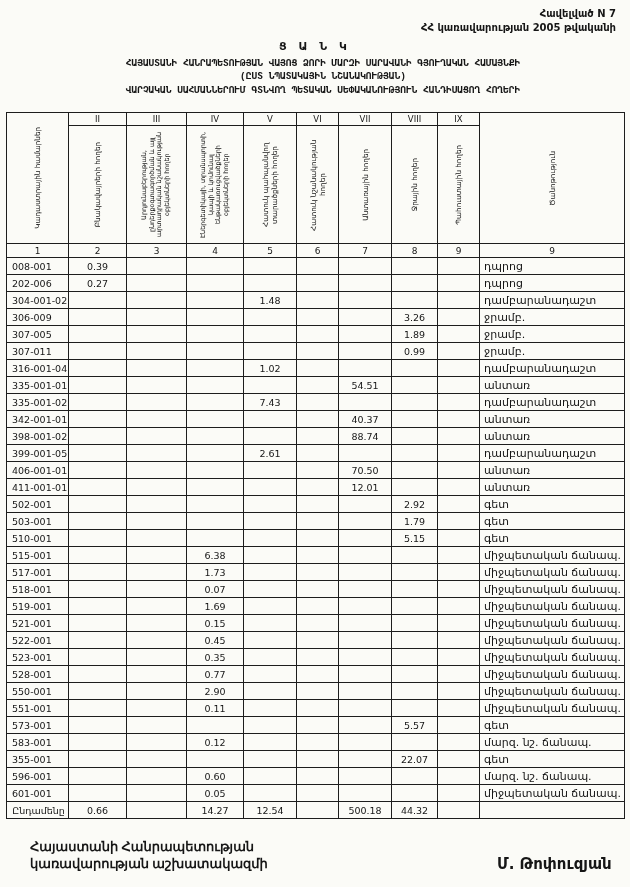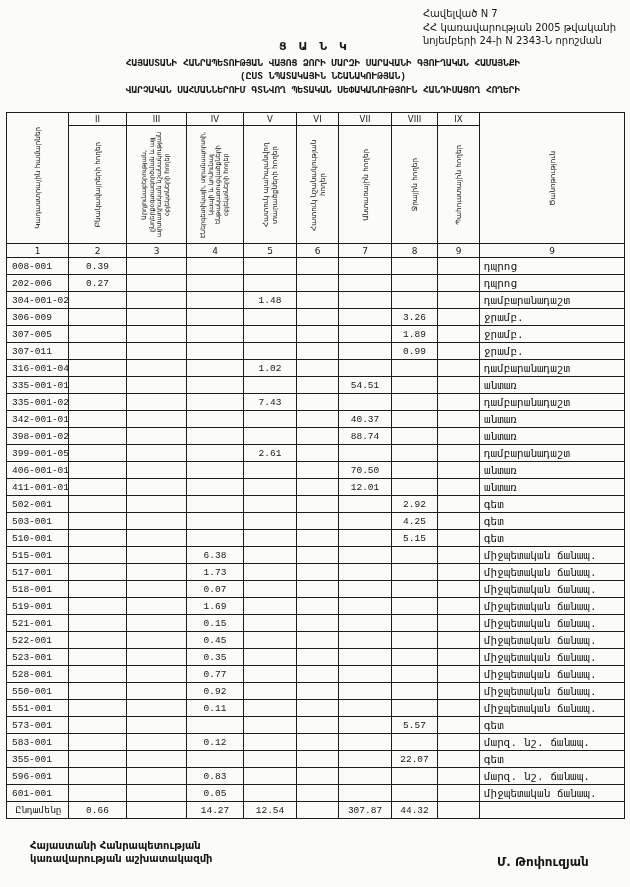--- a/index.html
+++ b/index.html
@@ -3,22 +3,22 @@
 <meta charset="utf-8">
 <style>
   * { margin:0; padding:0; box-sizing:border-box; }
   html,body { width:630px; height:887px; }
   body { background:#d8d8d4; font-family:"DejaVu Sans", sans-serif; }
   .page {
     position:relative; width:630px; height:887px;
     background:#fbfbf7; color:#161616; overflow:hidden;
   }
   .appendix {
-    position:absolute; top:7px; right:14px; text-align:left;
-    font-size:10px; font-weight:normal; line-height:1.35;
+    position:absolute; top:7px; right:14px; text-align:right;
+    font-size:10px; font-weight:bold; line-height:1.35;
   }
   .list-word {
     position:absolute; top:40px; left:0; width:100%; text-align:center;
     font-size:11px; font-weight:bold; letter-spacing:4px;
   }
   .title {
     position:absolute; top:57px; left:8px; width:100%; text-align:center;
     font-size:9.5px; font-weight:bold; line-height:1.4;font-family:Liberation Mono, monospace;
   }
   table.land {
@@ -34,44 +34,43 @@
   tr.labels th, th.tall { vertical-align:middle; padding:2px 1px; }
   .vert {
     writing-mode:vertical-rl; transform:rotate(180deg);
     margin:0 auto; max-height:112px;
     font-size:7.2px; line-height:1.25; text-align:center;
   }
   th.tall .vert { max-height:124px; }
   .vert.small { font-size:6.4px; line-height:1.2; }
   tr.nums { height:14px; }
   tr.nums th { font-size:9px; text-align:center; padding:0; }
-  tbody tr { height:17px;font-family:Liberation Mono, monospace; }
+  tbody tr { height:17px; }
   tbody td { font-size:9.5px; padding:0 3px; white-space:nowrap; }
   td.cad { text-align:left; padding-left:5px; }
   td.val { text-align:center; }
   td.note { text-align:left; font-size:11px; padding-left:4px; }
   td.total-label { text-align:center; }
   .footer-left {
     position:absolute; left:30px; top:839px;
-    font-size:10px; font-weight:bold; line-height:1.3;
+    font-size:13px; font-weight:bold; line-height:1.3;font-family:Liberation Serif, serif;
   }
   .signature {
     position:absolute; left:497px; top:855px;
-    font-size:12px; font-weight:bold;
+    font-size:15px; font-weight:bold;
   }
 </style>
 </head>
 <body>
 
 <div class="page">
 
   <div class="appendix">
     <div>Հավելված N 7</div>
     <div>ՀՀ կառավարության 2005 թվականի</div>
-    <div>նոյեմբերի 24-ի N 2343-Ն որոշման</div>
   </div>
 
   <div class="list-word">Ց Ա Ն Կ</div>
 
   <div class="title">
     <div>ՀԱՅԱՍՏԱՆԻ ՀԱՆՐԱՊԵՏՈՒԹՅԱՆ ՎԱՅՈՑ ՁՈՐԻ ՄԱՐԶԻ ՍԱՐԱՎԱՆԻ ԳՅՈՒՂԱԿԱՆ ՀԱՄԱՅՆՔԻ</div>
     <div>(ԸՍՏ ՆՊԱՏԱԿԱՅԻՆ ՆՇԱՆԱԿՈՒԹՅԱՆ)</div>
     <div>ՎԱՐՉԱԿԱՆ ՍԱՀՄԱՆՆԵՐՈՒՄ ԳՏՆՎՈՂ ՊԵՏԱԿԱՆ ՍԵՓԱԿԱՆՈՒԹՅՈՒՆ ՀԱՆԴԻՍԱՑՈՂ ՀՈՂԵՐԻ</div>
   </div>
 
@@ -326,21 +325,21 @@
           <td class="note">գետ</td>
         </tr>
         <tr>
           <td class="cad">503-001</td>
           <td class="val"></td>
           <td class="val"></td>
           <td class="val"></td>
           <td class="val"></td>
           <td class="val"></td>
           <td class="val"></td>
-          <td class="val">4.25</td>
+          <td class="val">1.79</td>
           <td class="val"></td>
           <td class="note">գետ</td>
         </tr>
         <tr>
           <td class="cad">510-001</td>
           <td class="val"></td>
           <td class="val"></td>
           <td class="val"></td>
           <td class="val"></td>
           <td class="val"></td>
@@ -442,21 +441,21 @@
           <td class="val"></td>
           <td class="val"></td>
           <td class="val"></td>
           <td class="val"></td>
           <td class="note">միջպետական ճանապ.</td>
         </tr>
         <tr>
           <td class="cad">550-001</td>
           <td class="val"></td>
           <td class="val"></td>
-          <td class="val">0.92</td>
+          <td class="val">2.90</td>
           <td class="val"></td>
           <td class="val"></td>
           <td class="val"></td>
           <td class="val"></td>
           <td class="val"></td>
           <td class="note">միջպետական ճանապ.</td>
         </tr>
         <tr>
           <td class="cad">551-001</td>
           <td class="val"></td>
@@ -502,21 +501,21 @@
           <td class="val"></td>
           <td class="val"></td>
           <td class="val">22.07</td>
           <td class="val"></td>
           <td class="note">գետ</td>
         </tr>
         <tr>
           <td class="cad">596-001</td>
           <td class="val"></td>
           <td class="val"></td>
-          <td class="val">0.83</td>
+          <td class="val">0.60</td>
           <td class="val"></td>
           <td class="val"></td>
           <td class="val"></td>
           <td class="val"></td>
           <td class="val"></td>
           <td class="note">մարզ. նշ. ճանապ.</td>
         </tr>
         <tr>
           <td class="cad">601-001</td>
           <td class="val"></td>
@@ -529,21 +528,21 @@
           <td class="val"></td>
           <td class="note">միջպետական ճանապ.</td>
         </tr>
         <tr>
           <td class="cad total-label">Ընդամենը</td>
           <td class="val">0.66</td>
           <td class="val"></td>
           <td class="val">14.27</td>
           <td class="val">12.54</td>
           <td class="val"></td>
-          <td class="val">307.87</td>
+          <td class="val">500.18</td>
           <td class="val">44.32</td>
           <td class="val"></td>
           <td class="note"></td>
         </tr>
       </tbody>
   </table>
 
   <div class="footer-left">
     <div>Հայաստանի Հանրապետության</div>
     <div>կառավարության աշխատակազմի</div>

